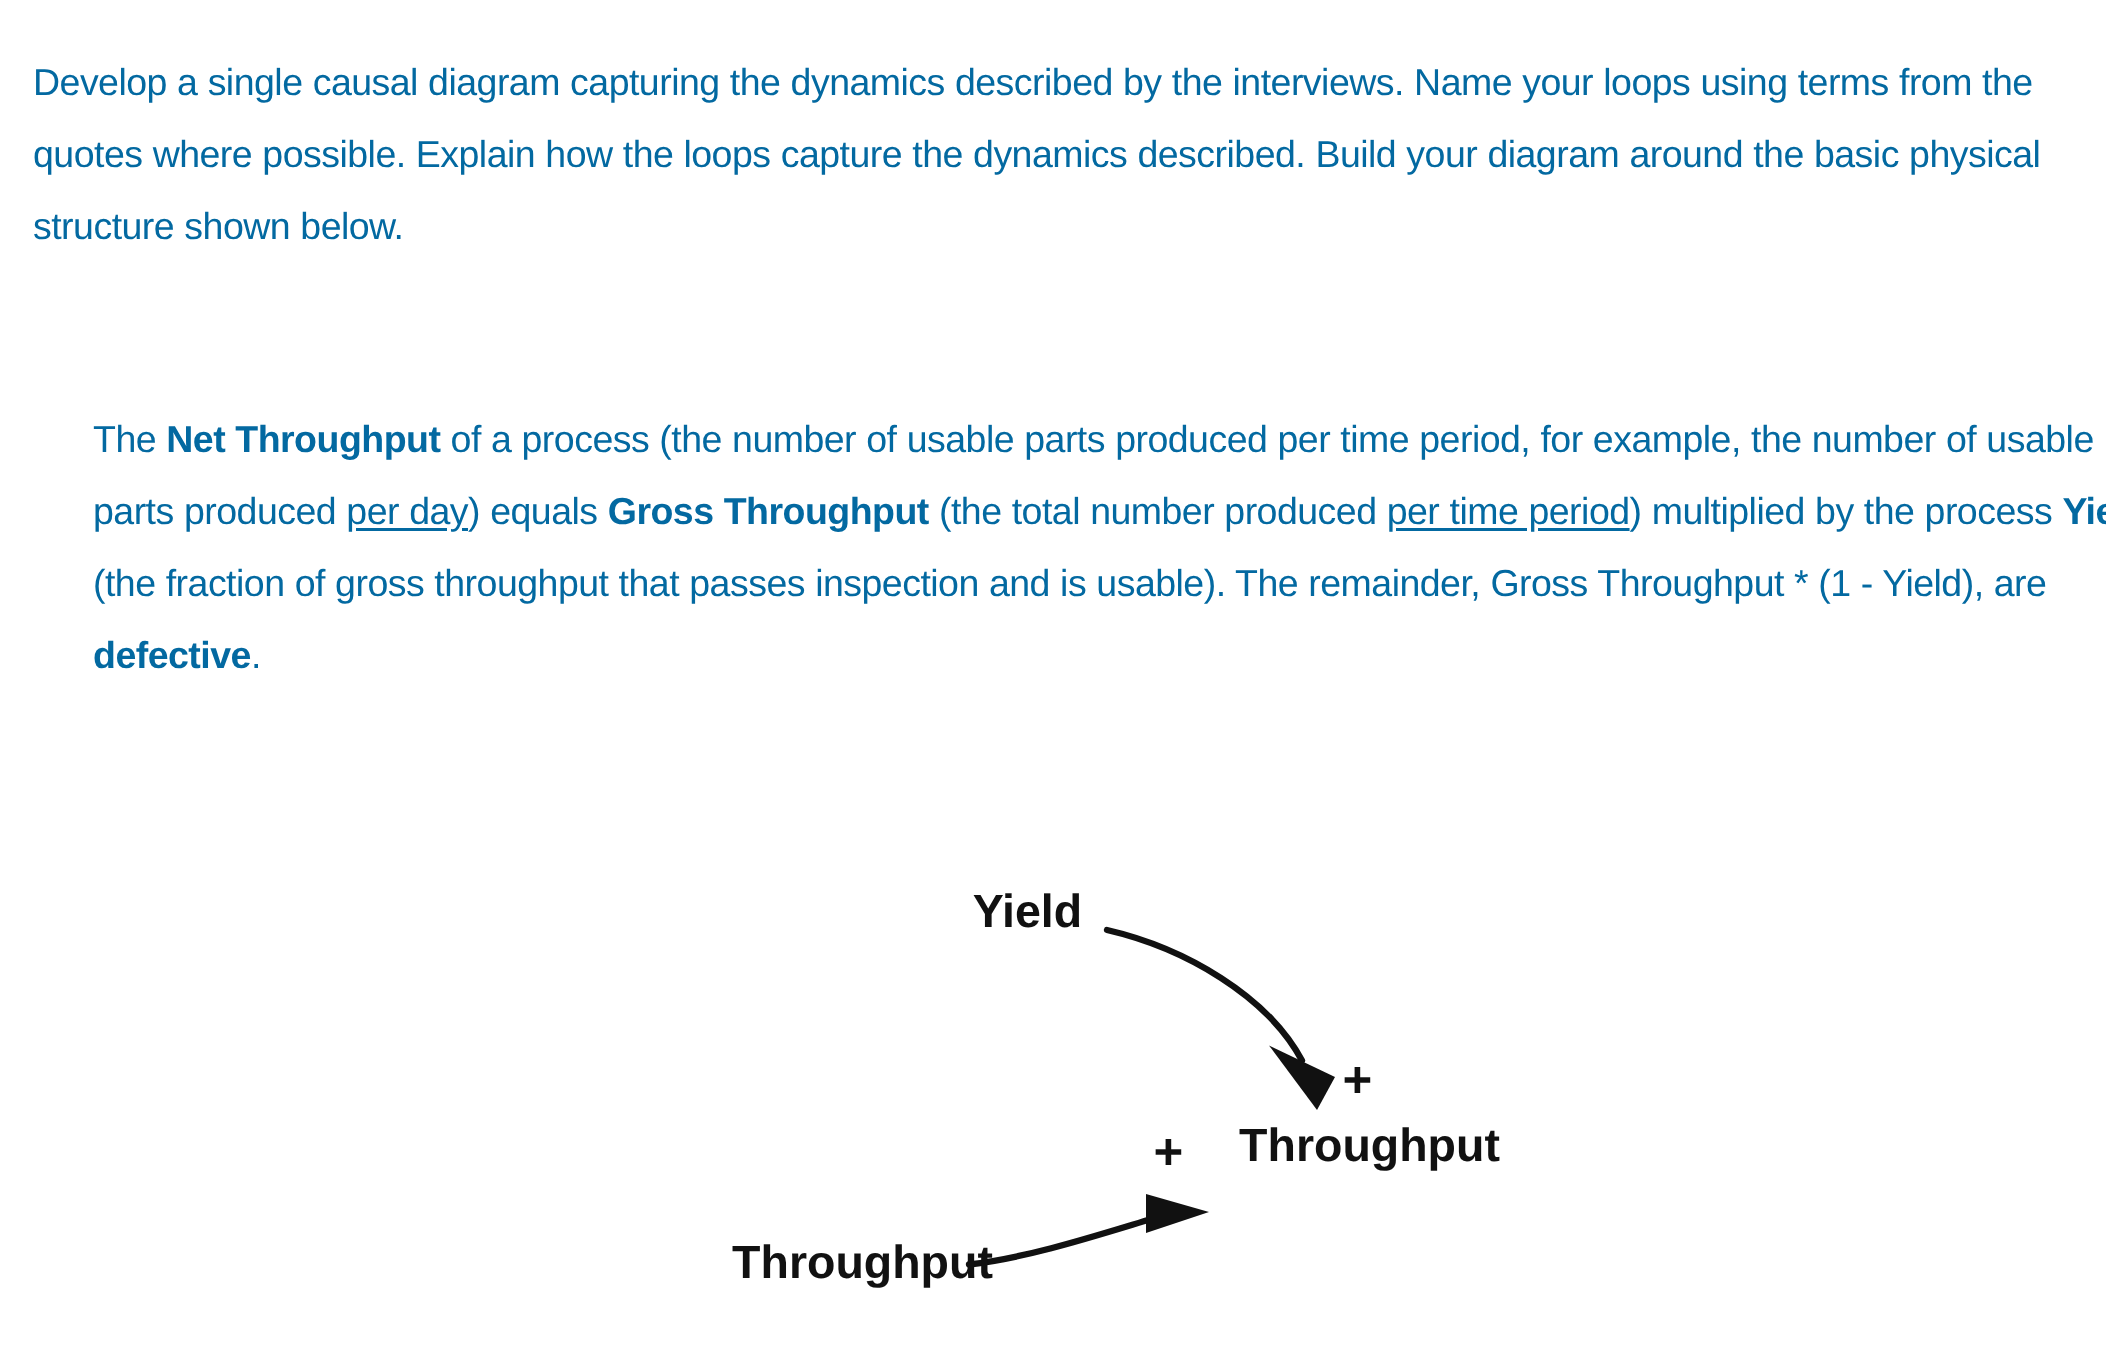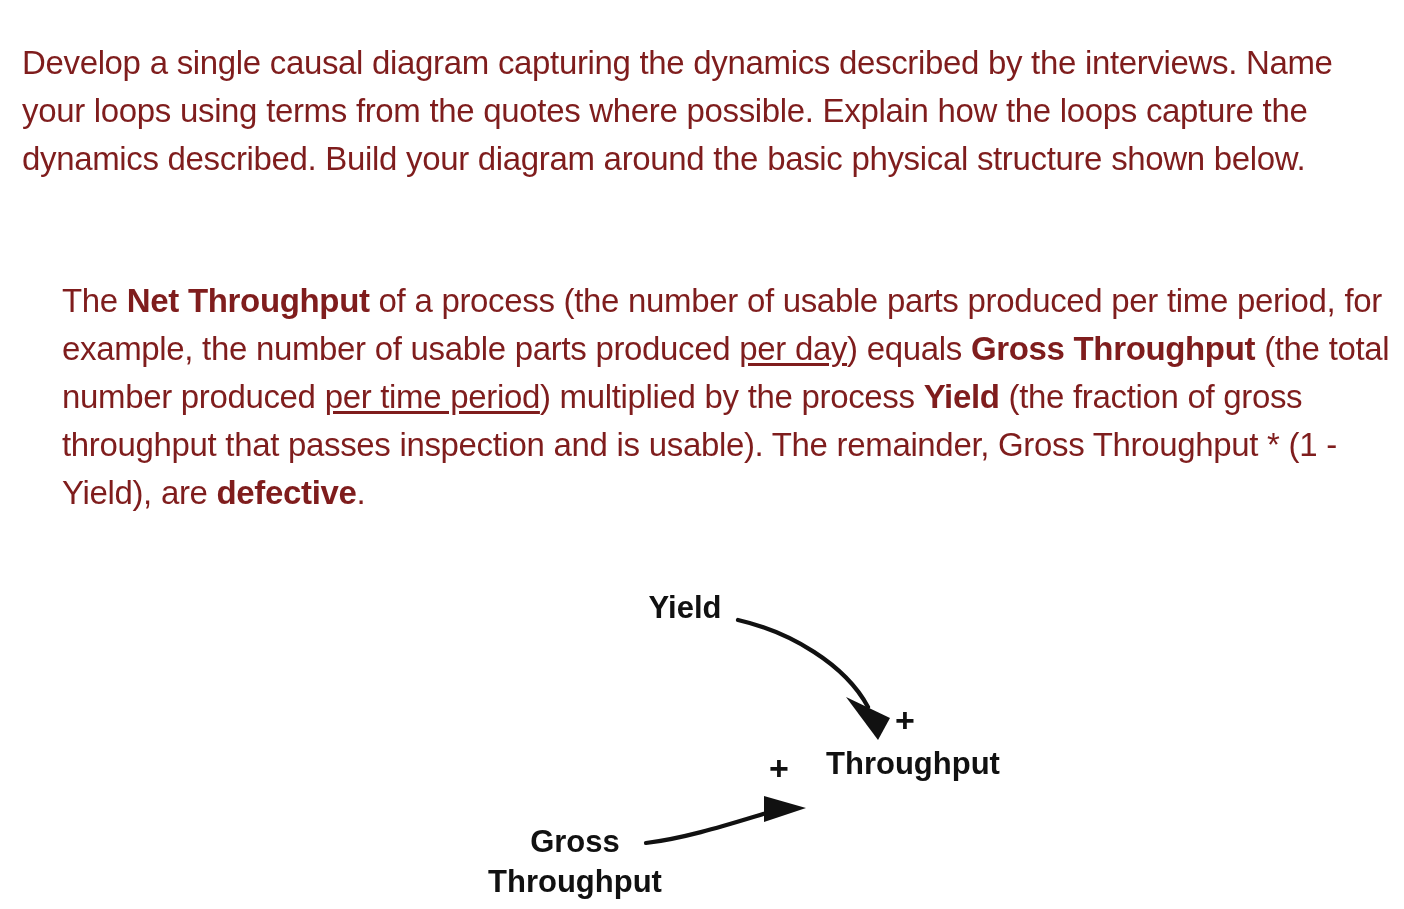--- a/index.html
+++ b/index.html
@@ -24,24 +24,24 @@
     width: 1404px;
     height: 909px;
     background: #ffffff;
   }
 
   .prose {
     position: absolute;
     left: 22px;
     width: 1370px;
     font-family: "Liberation Sans", sans-serif;
-    font-size: 33px;
+    font-size: 25px;
     line-height: 48px;
     letter-spacing: -0.35px;
-    color: #7f1d1d;
+    color: #0369a1;
     word-spacing: 0.2px;
   }
 
   #para-intro {
     top: 6px;
   }
 
   #para-definition {
     top: 244px;
     margin-left: 40px;
@@ -149,21 +149,20 @@
 
     <div class="node-label" id="label-yield">
       <span>Yield</span>
     </div>
 
     <div class="node-label" id="label-net">
       <div>Throughput</div>
     </div>
 
     <div class="node-label" id="label-gross">
-      <div>Gross</div>
       <div>Throughput</div>
     </div>
 
     <div class="polarity" id="polarity-yield-net">+</div>
     <div class="polarity" id="polarity-gross-net">+</div>
 
   </div>
 </div>
 
 </body></html>

